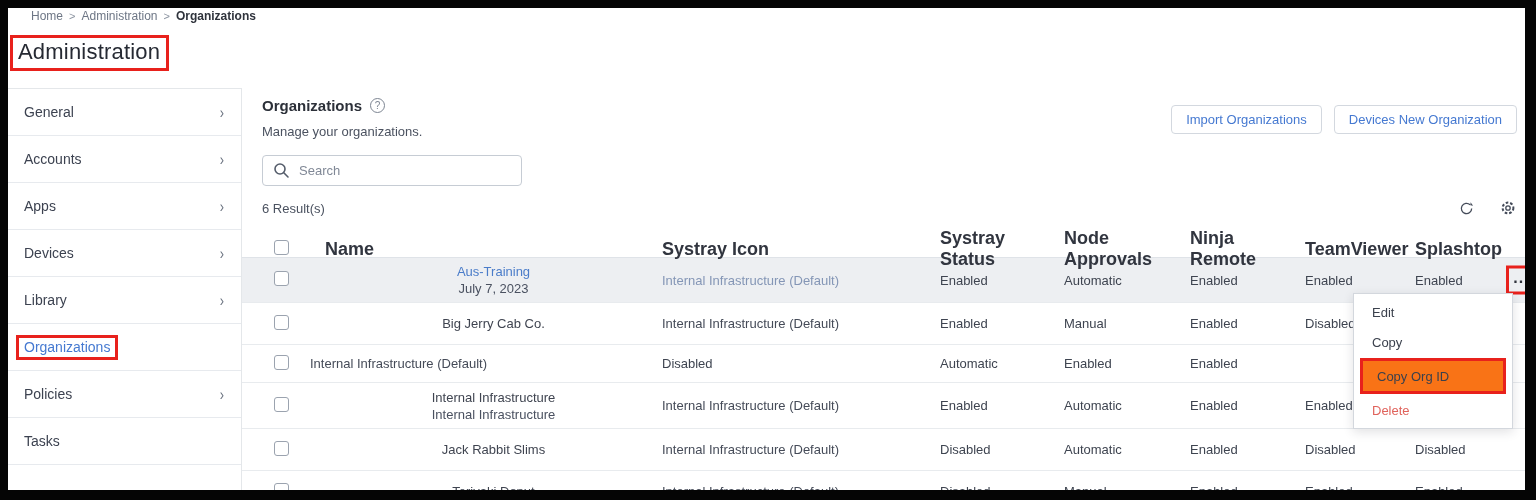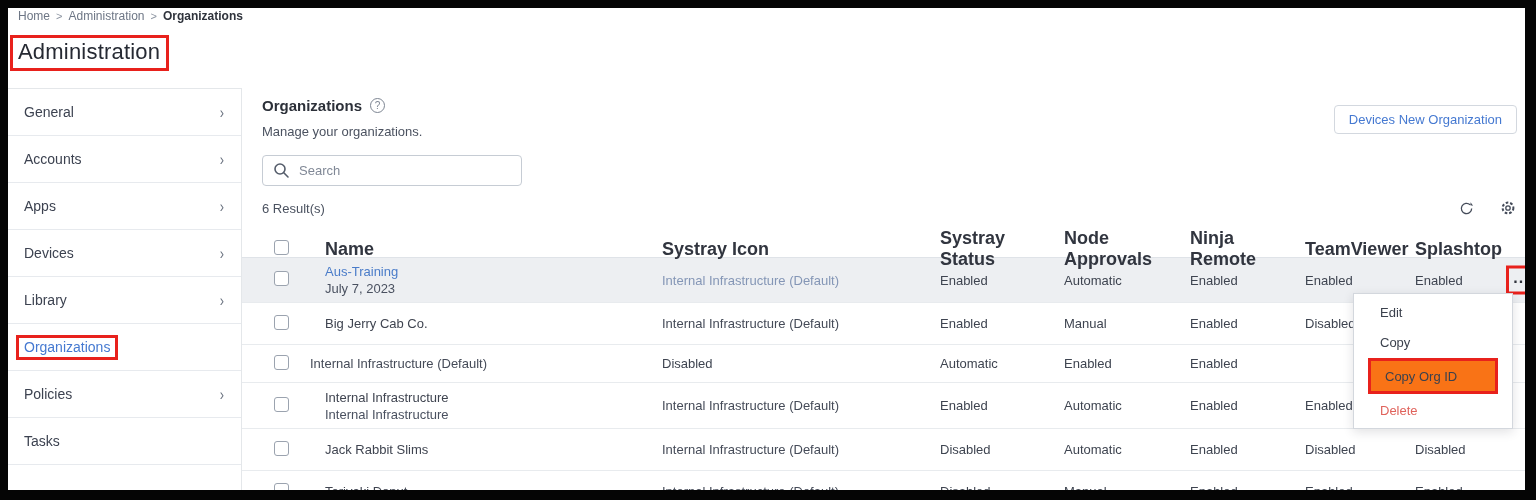--- a/index.html
+++ b/index.html
@@ -8,21 +8,21 @@
     position:relative; width:1536px; height:500px; background:#fff;
     font-family:"Liberation Sans","DejaVu Sans",sans-serif; overflow:hidden;
     color:#3e4450;
   }
   .frame { position:absolute; inset:0; border:8px solid #050505; border-right-width:11px; border-bottom-width:10px; z-index:60; pointer-events:none; }
 
   
   .anno-red { border:3px solid #e8211c; }
 
   
-  .breadcrumb { position:absolute; left:18px; top:9px; font-size:12px; color:#6d7685; display:flex; gap:6px; align-items:center; }
+  .breadcrumb { position:absolute; left:31px; top:9px; font-size:12px; color:#6d7685; display:flex; gap:6px; align-items:center; }
   .breadcrumb .crumb-last { color:#2f333c; font-weight:700; }
   .bc-sep { color:#8b93a0; font-size:11px; }
   .page-title-wrap { position:absolute; left:10px; top:35px; }
   .title-box { display:inline-block; padding:1px 6px 3px 5px; font-size:22px; font-weight:500; color:#262a33; letter-spacing:.2px; }
 
   
   .sidebar { position:absolute; left:8px; top:88px; width:234px; height:402px; border-top:1px solid #e4e7ea; border-right:1px solid #e4e7ea; background:#fff; }
   .side-item { height:47px; display:flex; align-items:center; justify-content:space-between; padding:0 16px 0 16px; border-bottom:1px solid #e7eaee; font-size:14px; color:#3c4250; cursor:pointer; }
   .side-item .chev { color:#6b7380; font-size:17px; line-height:1; transform:scaleX(.75); }
   .side-item.active { color:#4579d1; }
@@ -48,32 +48,32 @@
   .trow, .thead {
     display:grid; grid-template-columns:48px 352px 278px 124px 126px 115px 110px 75px 1fr;
     align-items:center; padding-left:20px; border-bottom:1px solid #e8ebee;
   }
   .thead { height:30px; font-size:18px; font-weight:700; color:#31353f; border-bottom:1px solid #dfe3e8; }
   .trow { min-height:42px; font-size:13px; color:#3e4450; background:#fff; }
   .trow.r2 { min-height:38px; }
   .trow.r3 { min-height:46px; }
   .trow.hl { background:#edeff2; }
   .checkbox { width:15px; height:15px; border:1.5px solid #9ba3af; border-radius:3px; background:#fff; display:inline-block; margin-left:12px; cursor:pointer; }
-  .c-name { display:flex; flex-direction:column; justify-content:center; gap:2px; padding:6px 0 6px 15px; }
+  .c-name { display:flex; flex-direction:column; justify-content:center; gap:2px; padding:6px 0 6px 15px;text-align:center; }
   .name-main { color:#3f4450; cursor:pointer; }
   .name-main.blue { color:#4a7cc9; }
   .name-sub { color:#4a5160; }
   .c-systray { color:#454b58; cursor:pointer; }
   .hl .c-systray { color:#8496b6; }
   .c-actions { position:relative; height:100%; }
   .dots-anno { position:absolute; right:-12px; top:50%; transform:translateY(-50%); width:31px; height:29px; display:flex; align-items:center; justify-content:center; background:#edeff2; }
   .dots-btn { border:0; background:transparent; font-size:16px; font-weight:700; letter-spacing:1px; color:#2f333c; cursor:pointer; line-height:1; padding:0 0 6px 0; }
 
   
-  .ctx-menu { position:absolute; left:1353px; top:293px; width:160px; background:#fff; border:1px solid #d3d7dd; box-shadow:0 3px 10px rgba(40,45,60,.14); z-index:40; padding:3px 12px; }
+  .ctx-menu { position:absolute; left:1353px; top:293px; width:160px; background:#fff; border:1px solid #d3d7dd; box-shadow:0 3px 10px rgba(40,45,60,.14); z-index:40; padding:3px 4px; }
   .ctx-item { height:30px; display:flex; align-items:center; padding-left:14px; font-size:13px; color:#3b414d; cursor:pointer; }
   .ctx-item.danger { color:#e0635c; }
   .ctx-hl-wrap { margin:1px 2px; background:#ececed; display:flex; align-items:center; }
   .ctx-hl-wrap .ctx-item { flex:1; background:#f97316; }
 
   svg { display:block; }
 </style>
 </head>
 <body>
 
@@ -126,20 +126,21 @@
 
   <main class="main">
 
     <div class="main-heading">
       <span>Organizations</span>
       <span class="help-ic">?</span>
     </div>
     <div class="main-sub">Manage your organizations.</div>
 
     <div class="top-btns">
+      <button class="btn">Import Organizations</button>
       <button class="btn">Devices New Organization</button>
     </div>
 
     <div class="search-wrap">
       <span class="search-ic">
         <svg width="17" height="17" viewBox="0 0 17 17">
             <circle cx="7" cy="7" r="5" fill="none" stroke="#555d6b" stroke-width="1.6"></circle>
             <line x1="10.8" y1="10.8" x2="15" y2="15" stroke="#555d6b" stroke-width="1.6" stroke-linecap="round"></line>
           </svg>
       </span>

